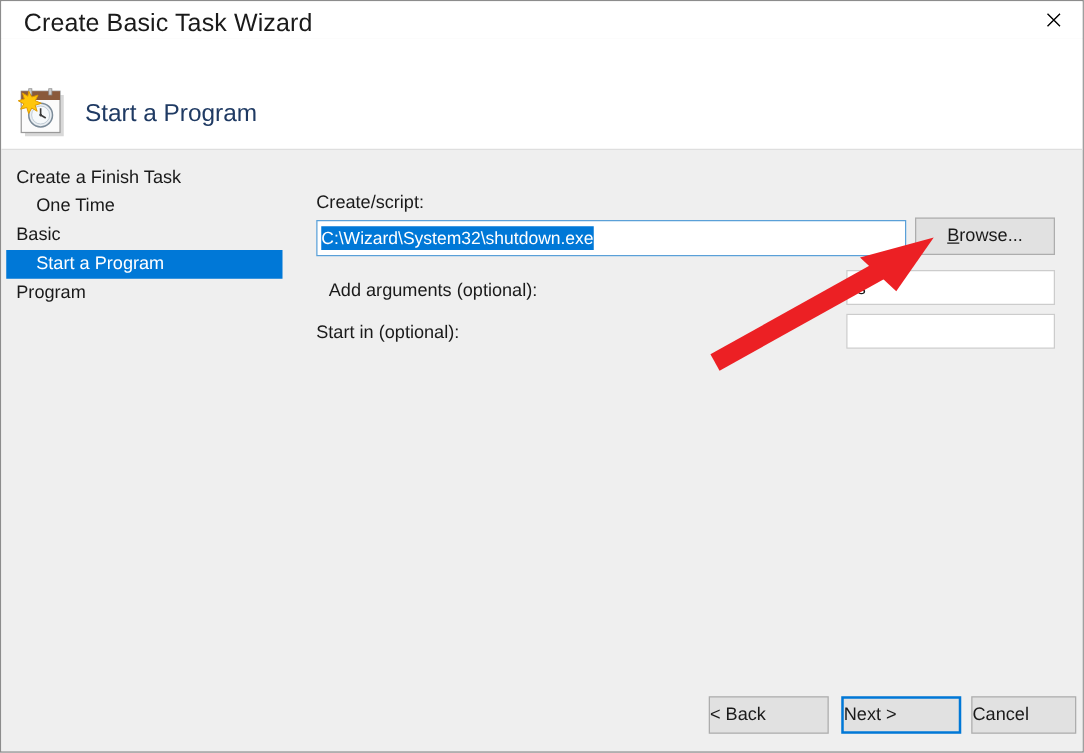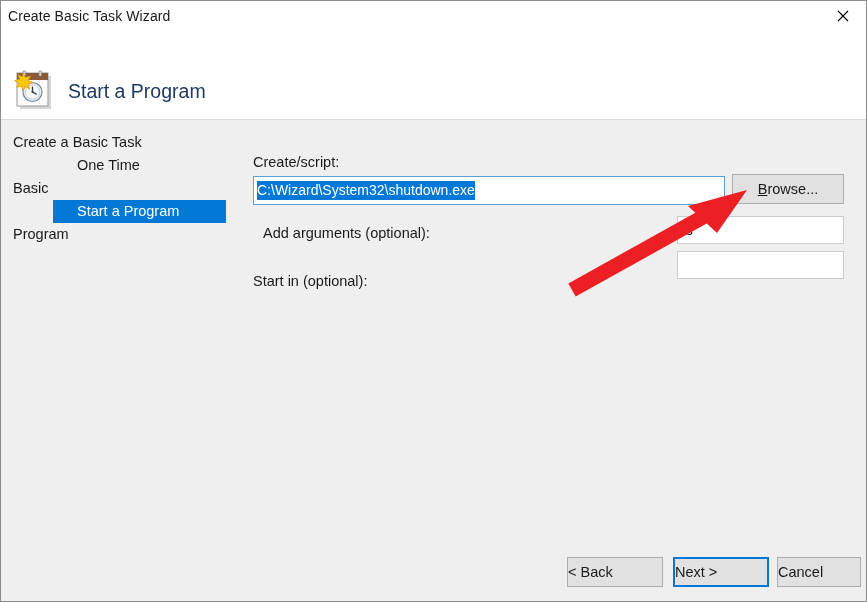--- a/index.html
+++ b/index.html
@@ -30,23 +30,23 @@
   .titlebar {
     position: relative;
     height: 30px;
     min-height: 30px;
     background: #ffffff;
     display: flex;
     align-items: center;
   }
   .titlebar-text {
     position: absolute;
-    left: 7px;
+    left: 18px;
     top: 7px;
-    font-size: 14px;
+    font-size: 20px;
     color: #1a1a1a;
     letter-spacing: 0.1px;
     white-space: nowrap;
   }
   .close-button {
     position: absolute;
     right: 0;
     top: 0;
     width: 46px;
     height: 29px;
@@ -100,21 +100,20 @@
     height: 23px;
     line-height: 23px;
     font-size: 14.5px;
     color: #1a1a1a;
     padding-left: 12px;
     white-space: nowrap;
     cursor: default;
   }
   .step.sub {
     padding-left: 28px;
-    margin-left: 48px;
   }
   .step.active {
     color: #ffffff;
   }
   .step.active::before {
     content: "";
     position: absolute;
     left: 4px;
     right: 15px;
     top: 0;
@@ -135,21 +134,21 @@
     right: 0;
   }
   .field-label {
     position: absolute;
     font-size: 14.5px;
     color: #1a1a1a;
     white-space: nowrap;
   }
   .lbl-program { left: 0; top: 34px; }
   .lbl-args    { left: 0; top: 105px; margin-left: 10px; }
-  .lbl-startin { left: 0; top: 153px; }
+  .lbl-startin { left: 0; top: 138px; }
 
   .textinput {
     position: absolute;
     box-sizing: border-box;
     background: #ffffff;
     border: 1px solid #cccccc;
     font-size: 14px;
     color: #1a1a1a;
     padding: 0 3px;
     display: flex;
@@ -272,21 +271,21 @@
         <path d="M10 3 L12.4 7.6 L17.4 6.1 L15.2 10.6 L20 12.6 L15.1 14.2 L16.7 19 L12.4 16.4 L9.9 20.8 L8.4 16 L3.5 17.3 L6.1 13.1 L1.6 10.6 L6.5 9.2 L5 4.4 L9.3 7Z" fill="#ffc60b" stroke="#e09a00" stroke-width="0.8" stroke-linejoin="round"></path>
       </svg>
     </div>
     <div class="header-title">Start a Program</div>
   </div>
 
   <div class="body">
 
     <div class="sidebar">
       <div class="step">
-        <span class="step-label">Create a Basic Task</span>
+        <span class="step-label">Create a Finish Task</span>
       </div>
       <div class="step sub">
         <span class="step-label">One Time</span>
       </div>
       <div class="step">
         <span class="step-label">Basic</span>
       </div>
       <div class="step sub active">
         <span class="step-label">Start a Program</span>
       </div>

